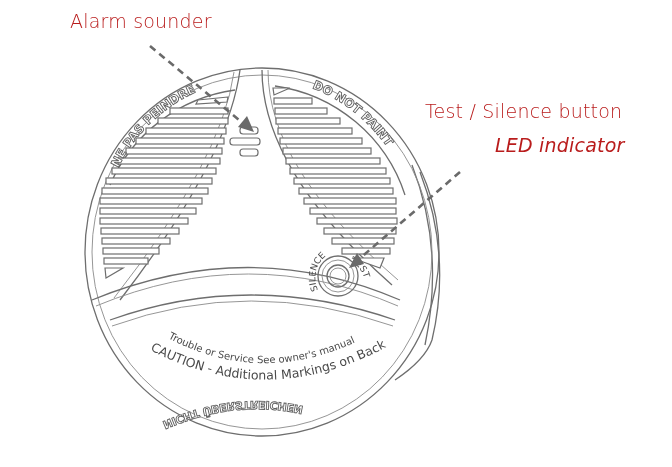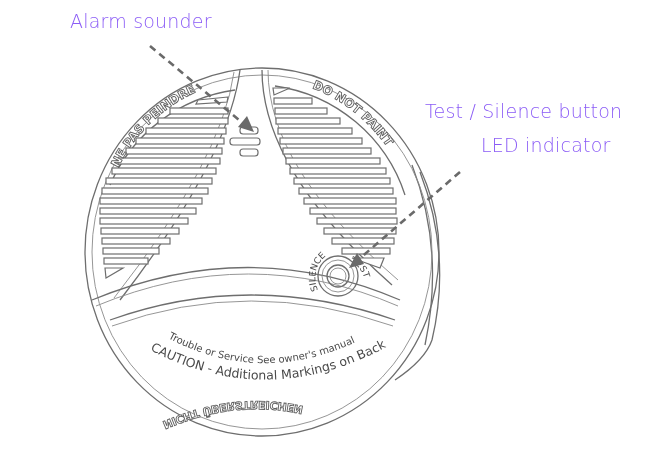--- a/index.html
+++ b/index.html
@@ -1,22 +1,22 @@
 <!DOCTYPE html>
 <html><head>
 <meta charset="utf-8">
 <style>
   html, body { margin: 0; padding: 0; background: #ffffff; }
   body { width: 672px; height: 467px; position: relative; overflow: hidden;
          font-family: "DejaVu Sans", sans-serif; }
-  .label { position: absolute; color: #8b5cf6; font-size: 19px; font-weight: 300;
+  .label { position: absolute; color: #b91c1c; font-size: 19px; font-weight: 300;
            letter-spacing: 0.2px; white-space: nowrap; }
   #lbl-alarm { left: 70px; top: 10px; }
   #lbl-test  { left: 425px; top: 100px; }
-  #lbl-led   { left: 481px; top: 134px; }
+  #lbl-led   { left: 495px; top: 134px; font-style: italic; }
   svg { position: absolute; left: 0; top: 0; }
   .ln { fill: none; stroke: #6e6e6e; stroke-width: 1.3; }
   .thin { fill: none; stroke: #8a8a8a; stroke-width: 0.9; }
   .slot { fill: #fff; stroke: #6e6e6e; stroke-width: 1.2; }
   .dash { fill: none; stroke: #6a6a6a; stroke-width: 2.6; stroke-dasharray: 7 5; }
   .ptxt { fill: #ffffff; stroke: #606060; stroke-width: 0.9; font-family: "DejaVu Sans", sans-serif; font-weight: bold; }
   .btxt { fill: #4a4a4a; font-family: "DejaVu Sans", sans-serif; }
 </style>
 </head>
 <body>

